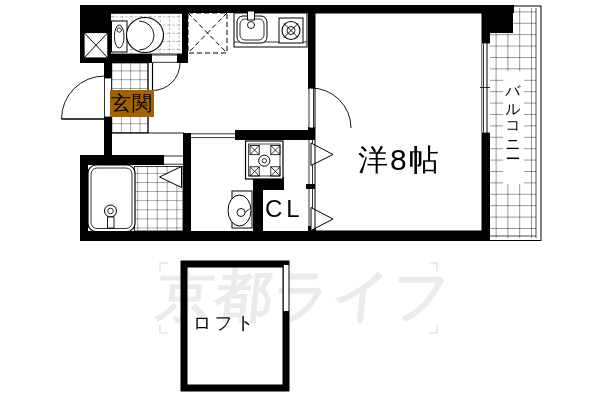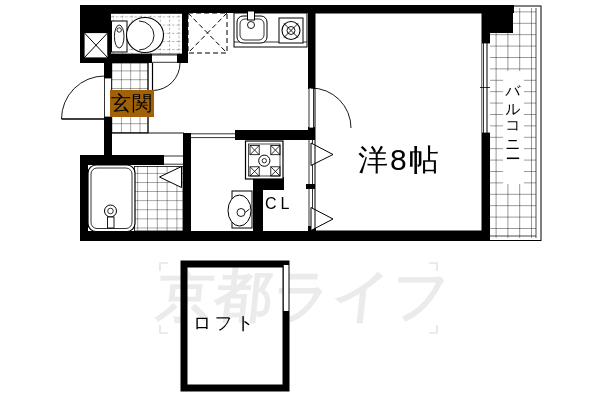--- a/index.html
+++ b/index.html
@@ -5,21 +5,21 @@
   html,body{margin:0;padding:0;background:#fff;}
   .stage{position:relative;width:600px;height:400px;background:#fff;overflow:hidden;
          font-family:"Liberation Sans","DejaVu Sans",sans-serif;}
   .watermark{position:absolute;left:157px;top:259px;font-size:57px;font-weight:bold;
              color:#ebebeb;letter-spacing:1px;white-space:nowrap;transform:skewX(-6deg);
              z-index:0;line-height:72px;}
   svg.plan{position:absolute;left:0;top:0;z-index:1;}
   .lbl{position:absolute;z-index:2;color:#000;white-space:nowrap;}
   .lbl-genkan{left:110px;top:90px;font-size:20px;letter-spacing:1px;background:#a16207;padding:0 1px;}
   .lbl-room{left:358px;top:100px;font-size:30px;letter-spacing:2px;font-weight:500;margin-top:40px;}
-  .lbl-cl{left:265px;top:195px;font-size:16px;letter-spacing:4px;}
+  .lbl-cl{left:265px;top:195px;font-size:24px;letter-spacing:4px;}
   .lbl-balcony{left:503px;top:74px;font-size:15px;writing-mode:vertical-rl;letter-spacing:2px;}
   .lbl-loft{left:193px;top:311px;font-size:18px;letter-spacing:3px;}
 </style>
 </head>
 <body>
 
 <div class="stage">
 
   <div class="watermark">京都ライフ</div>
 

